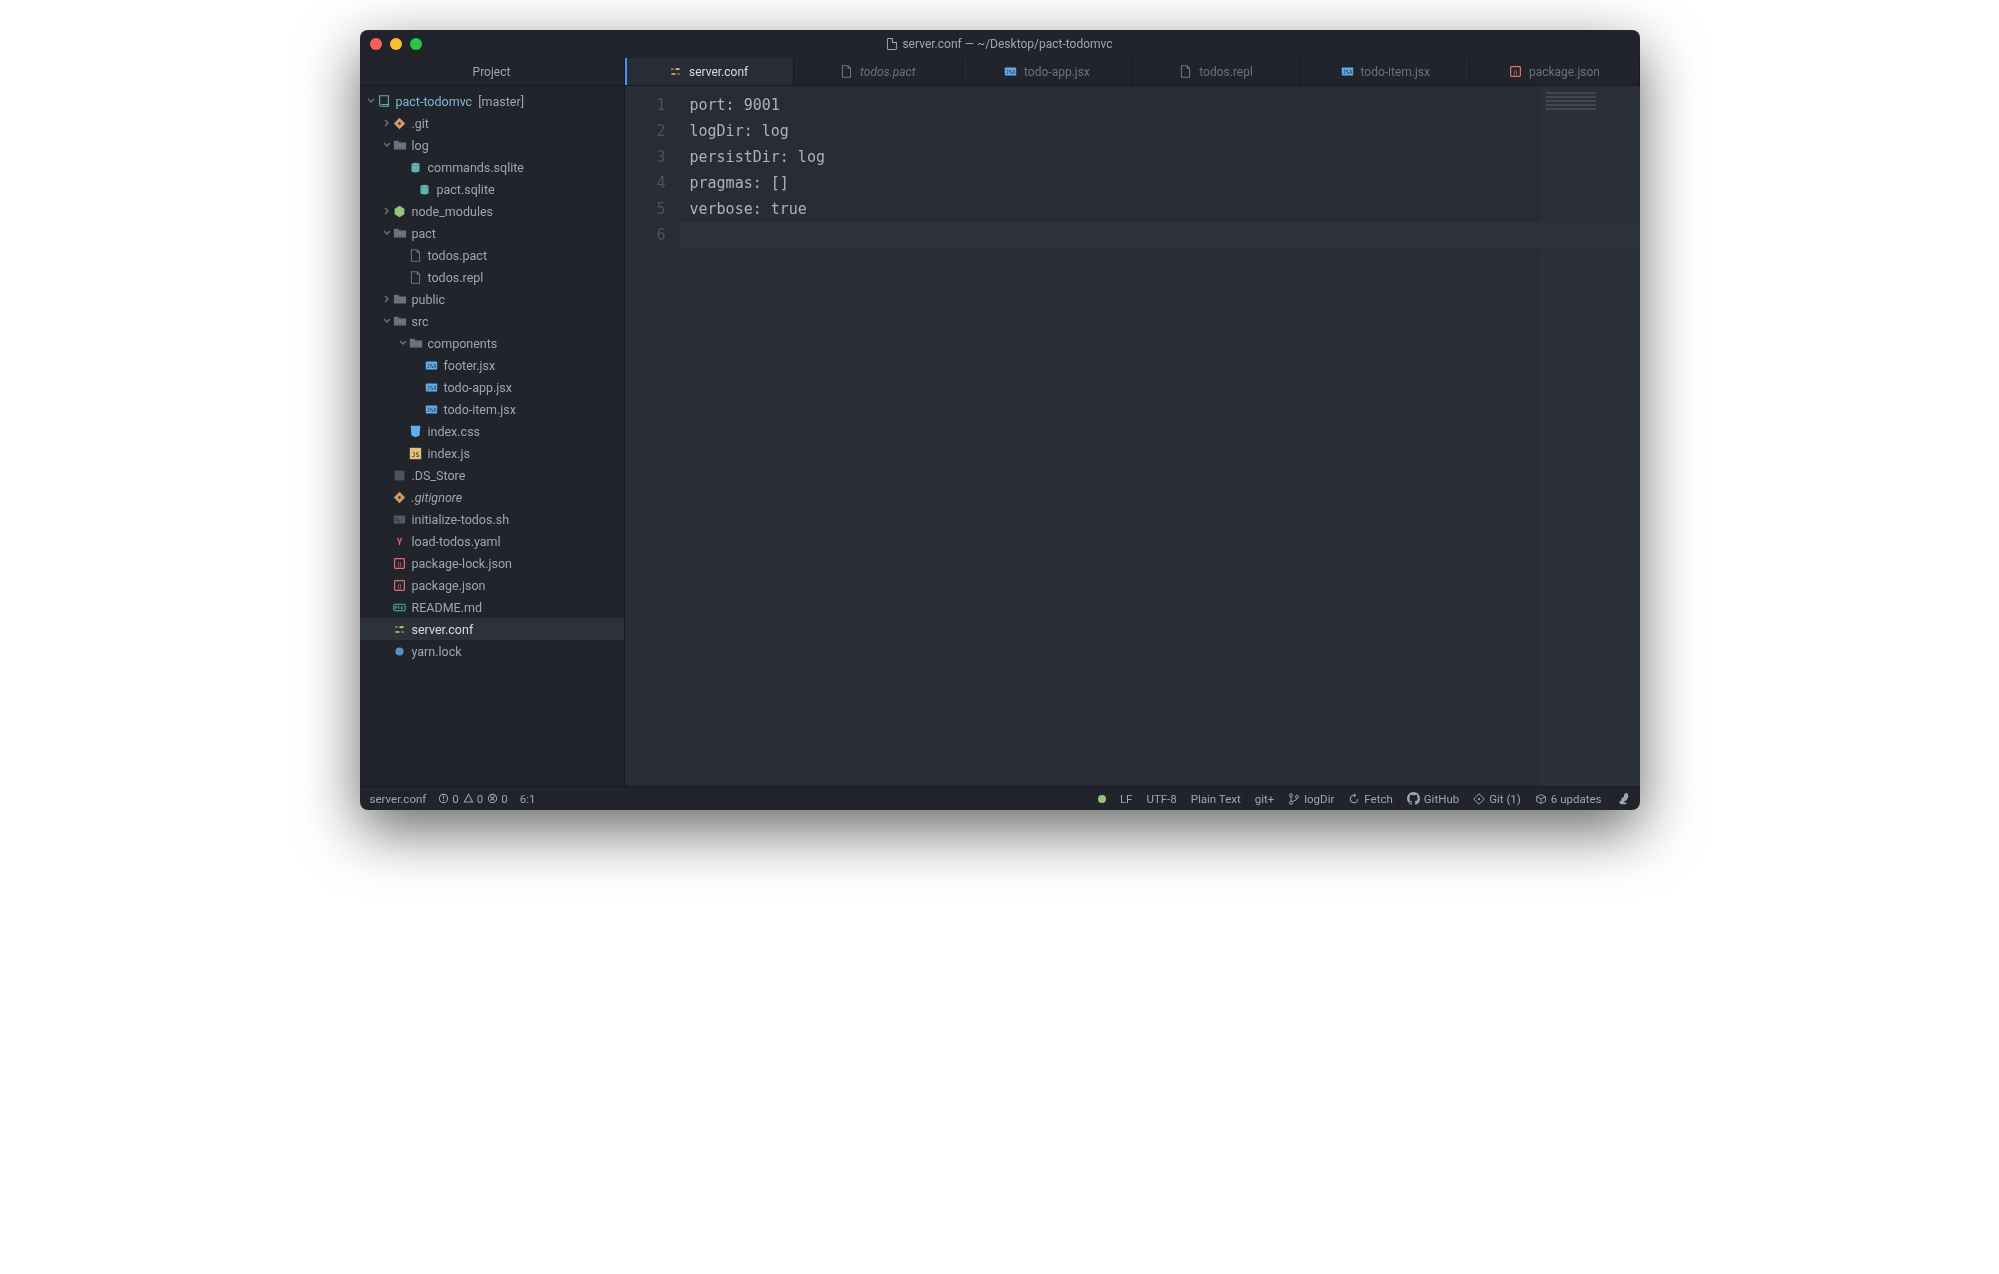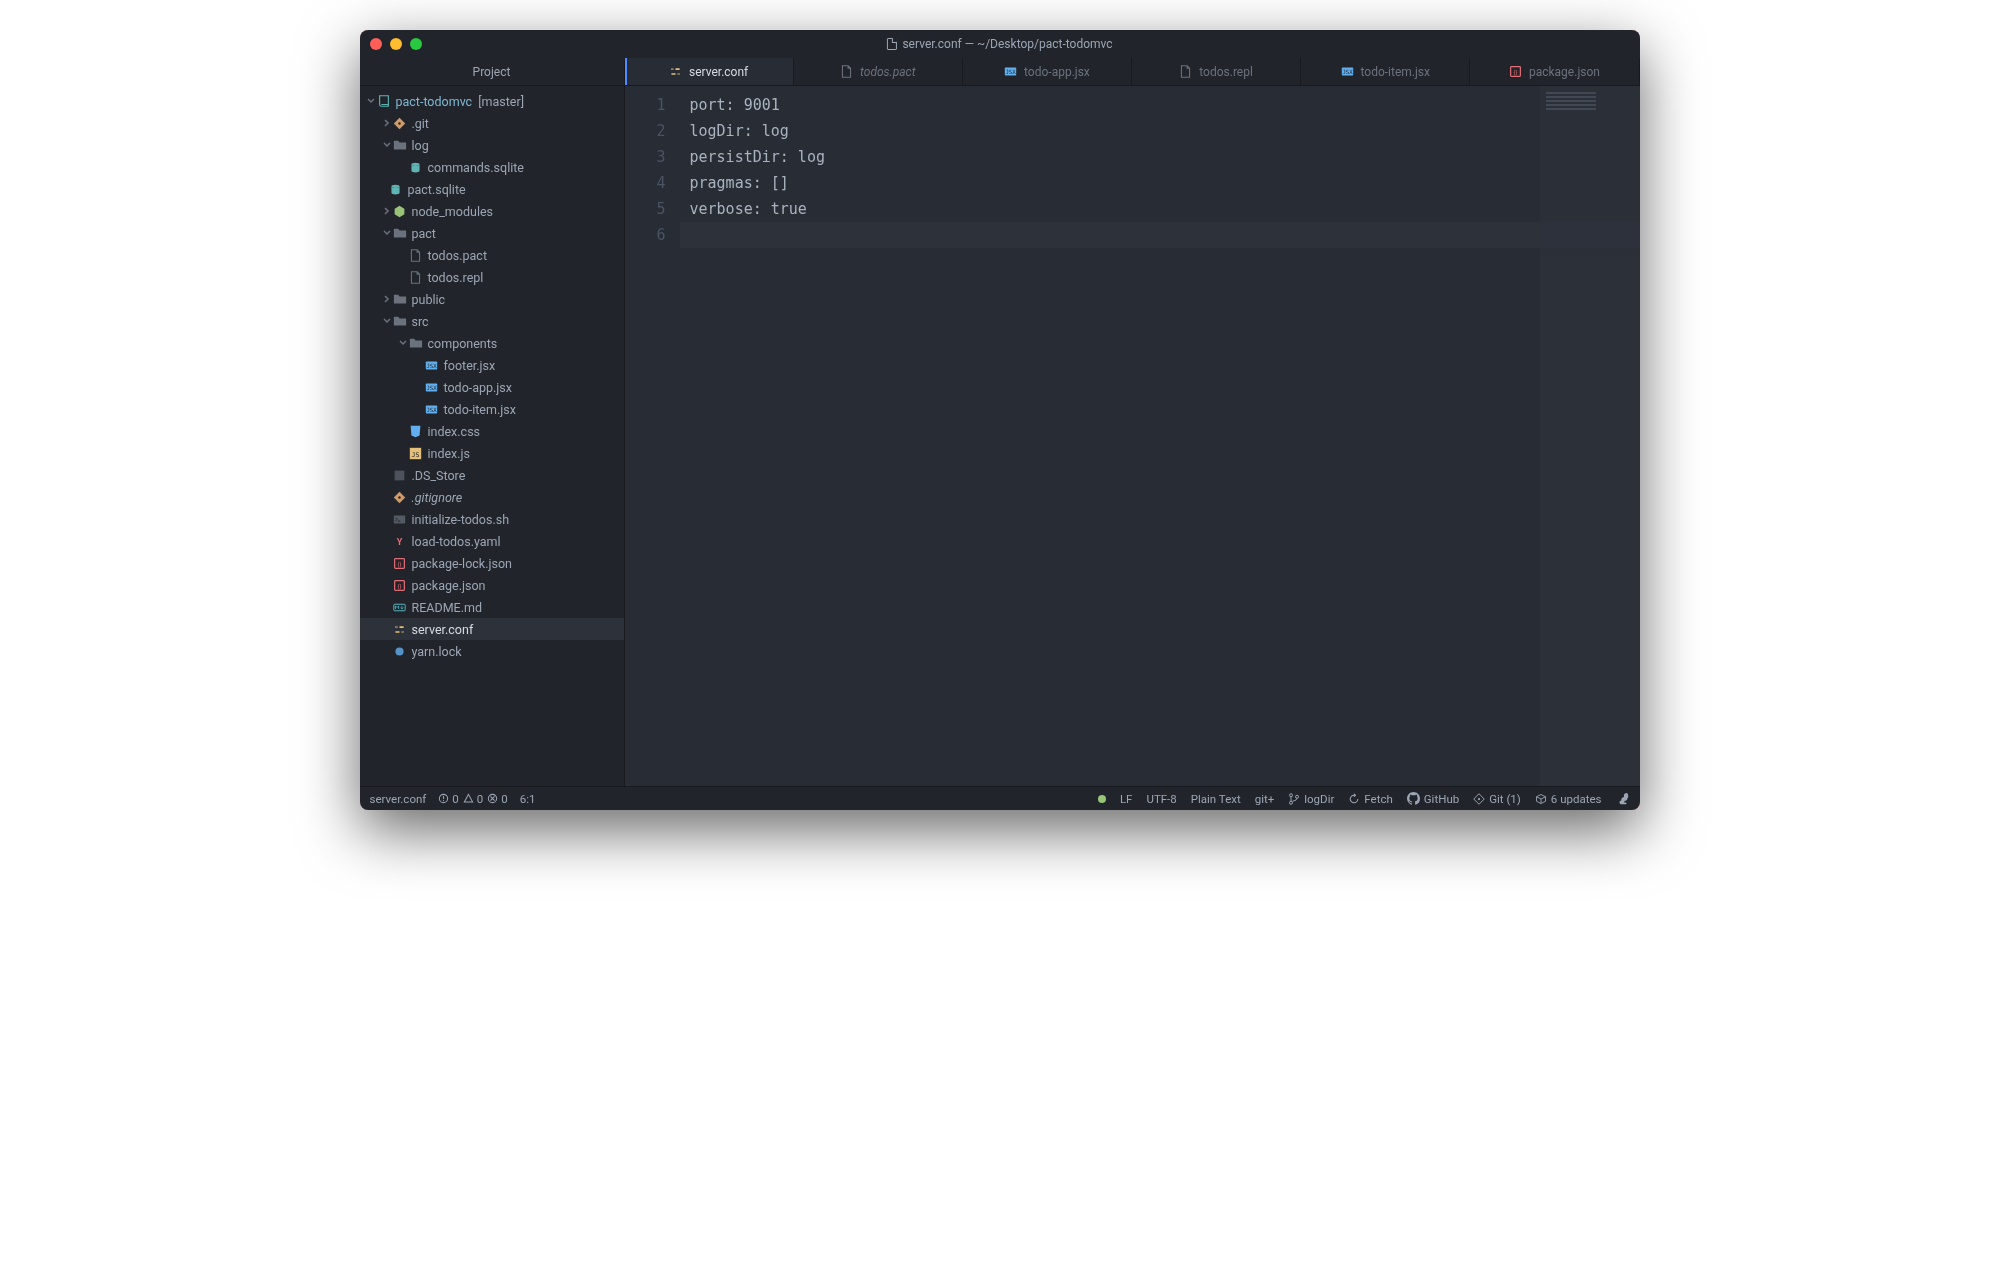--- a/index.html
+++ b/index.html
@@ -204,21 +204,21 @@
           <div class="tree-row" style="padding-left: 38px;">
             <span class="chev"></span>
             <span class="ticon c-teal">
               <svg width="13" height="13" viewBox="0 0 16 16">
                 <ellipse cx="8" cy="4" rx="5" ry="2" fill="currentColor"></ellipse>
                 <path fill="currentColor" d="M3 4v8c0 1.1 2.2 2 5 2s5-.9 5-2V4c0 1.1-2.2 2-5 2s-5-.9-5-2z"></path>
               </svg>
             </span>
             <span>commands.sqlite</span>
           </div>
-          <div class="tree-row" style="padding-left: 18px;">
+          <div class="tree-row" style="padding-left: 38px; margin-left: 9px;">
             <span class="chev"></span>
             <span class="ticon c-teal">
               <svg width="13" height="13" viewBox="0 0 16 16">
                 <ellipse cx="8" cy="4" rx="5" ry="2" fill="currentColor"></ellipse>
                 <path fill="currentColor" d="M3 4v8c0 1.1 2.2 2 5 2s5-.9 5-2V4c0 1.1-2.2 2-5 2s-5-.9-5-2z"></path>
               </svg>
             </span>
             <span>pact.sqlite</span>
           </div>
           <div class="tree-row" style="padding-left: 22px;">

